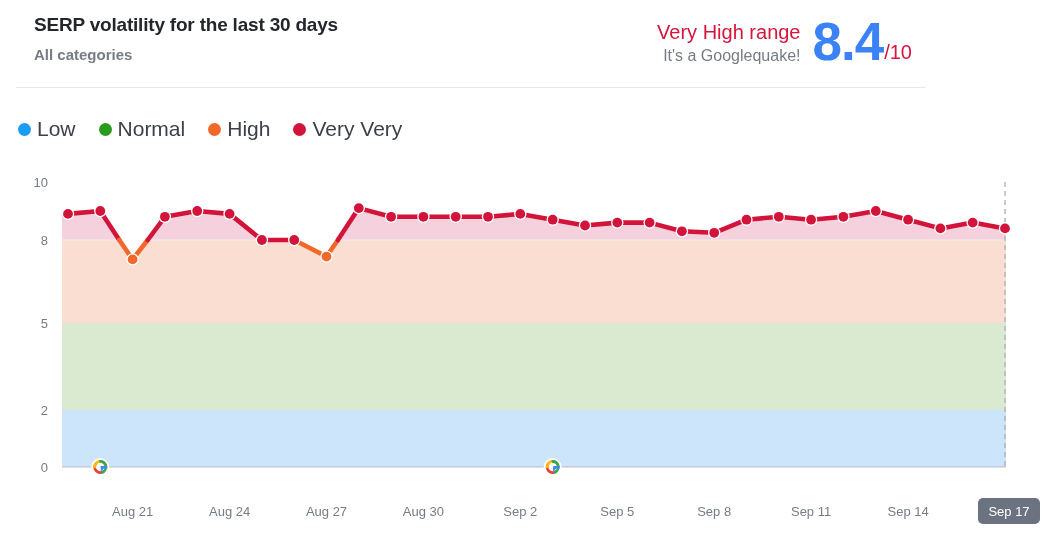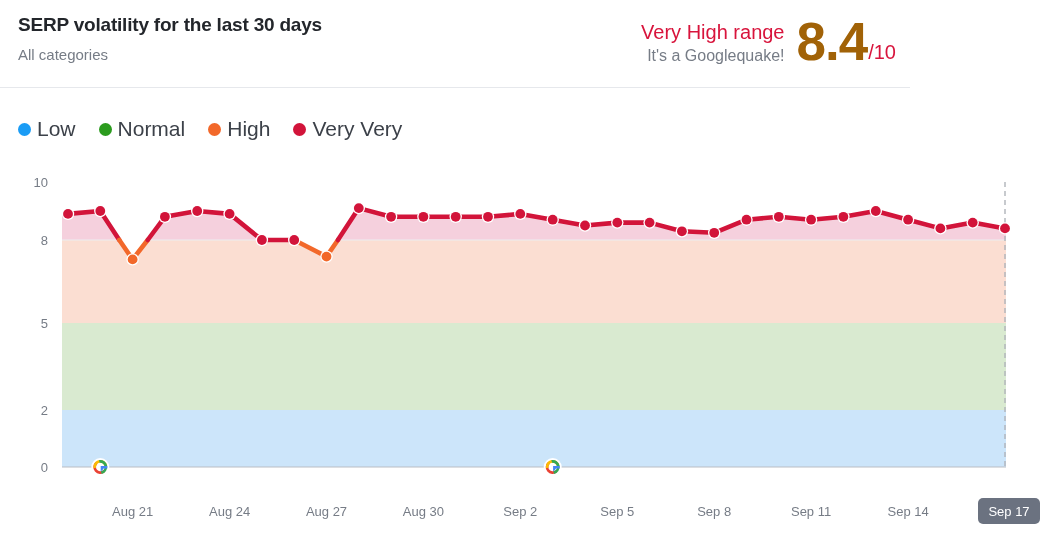--- a/index.html
+++ b/index.html
@@ -11,21 +11,21 @@
     height: 555px;
     background: #ffffff;
     font-family: "Liberation Sans", sans-serif;
     overflow: hidden;
     position: relative;
   }
 
   
   .header {
     position: absolute;
-    left: 0; top: 0;
+    left: 16px; top: 0;
     width: 910px;
     height: 88px;
     border-bottom: 1px solid #e6e8ec;
     box-sizing: border-box;
   }
   .header-left {
     position: absolute;
     left: 18px;
     top: 12px;
   }
@@ -36,20 +36,21 @@
     letter-spacing: -0.2px;
     margin: 0;
     line-height: 26px;
   }
   .subtitle {
     font-size: 15px;
     color: #767c86;
     margin: 0;
     padding-top: 7px;
     line-height: 20px;
+    font-weight: bold;
   }
 
   .header-right {
     position: absolute;
     right: 14px;
     top: 16px;
     display: flex;
     align-items: flex-start;
   }
   .range-block {
@@ -71,21 +72,21 @@
     padding-top: 4px;
     white-space: nowrap;
   }
   .score-wrap {
     display: flex;
     align-items: flex-end;
   }
   .score-value {
     font-size: 53px;
     font-weight: bold;
-    color: #a16207;
+    color: #3b82f6;
     line-height: 52px;
     letter-spacing: -1px;
   }
   .score-max {
     font-size: 20px;
     color: #d8143c;
     padding-bottom: 4px;
     padding-left: 1px;
   }
 

